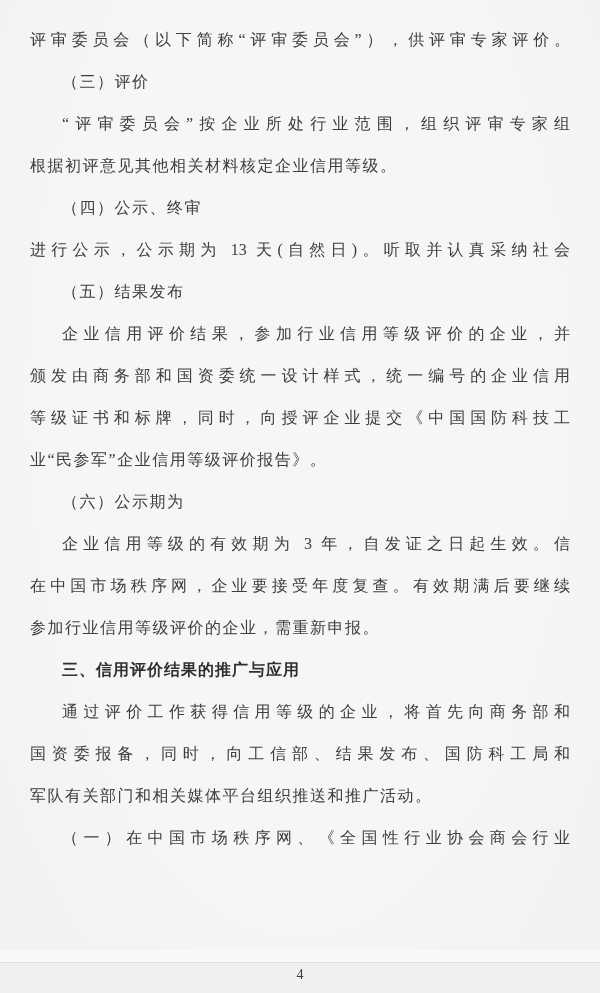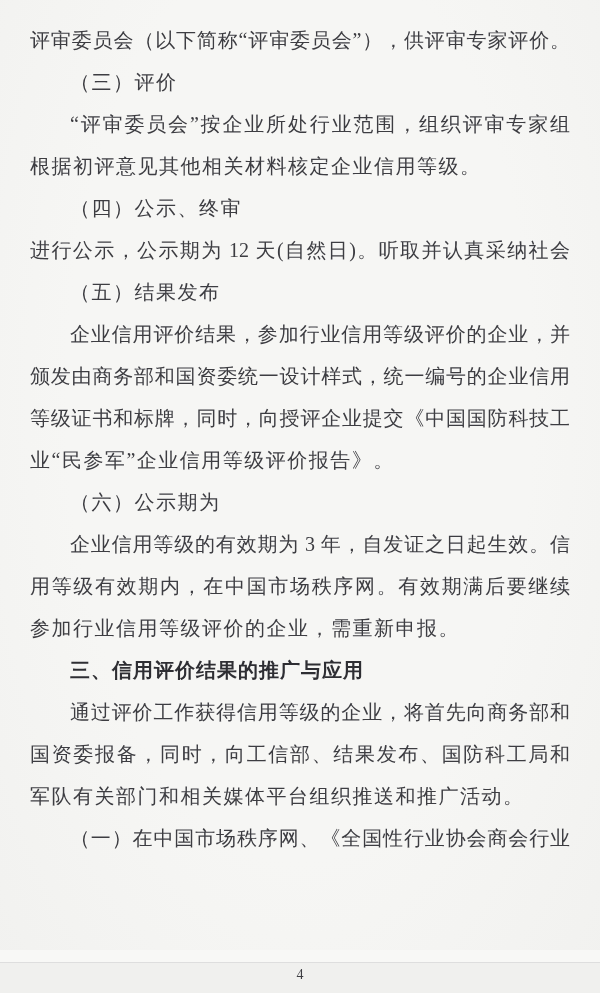--- a/index.html
+++ b/index.html
@@ -12,21 +12,21 @@
     color: #3d3d42;
     overflow: hidden;
   }
   .content {
     position: absolute;
     top: 19px;
     left: 30px;
     right: 30px;
   }
   .line {
-    font-size: 20px;
+    font-size: 16px;
     line-height: 42px;
     height: 42px;
     text-align: left;
     letter-spacing: 1.5px;
     white-space: nowrap;
   }
   .line.justify {
     letter-spacing: 0;
     white-space: normal;
     text-align: justify;
@@ -67,29 +67,29 @@
 </head>
 <body>
 
 <div class="page">
   <div class="content">
     <div class="line justify">评审委员会（以下简称“评审委员会”），供评审专家评价。</div>
     <div class="line indent">（三）评价</div>
     <div class="line indent justify">“评审委员会”按企业所处行业范围，组织评审专家组</div>
     <div class="line">根据初评意见其他相关材料核定企业信用等级。</div>
     <div class="line indent">（四）公示、终审</div>
-    <div class="line justify">进行公示，公示期为 12 天(自然日)。听取并认真采纳社会</div>
+    <div class="line justify">进行公示，公示期为 13 天(自然日)。听取并认真采纳社会</div>
     <div class="line indent">（五）结果发布</div>
     <div class="line indent justify">企业信用评价结果，参加行业信用等级评价的企业，并</div>
     <div class="line justify">颁发由商务部和国资委统一设计样式，统一编号的企业信用</div>
     <div class="line justify">等级证书和标牌，同时，向授评企业提交《中国国防科技工</div>
     <div class="line">业“民参军”企业信用等级评价报告》。</div>
     <div class="line indent">（六）公示期为</div>
     <div class="line indent justify">企业信用等级的有效期为 3 年，自发证之日起生效。信</div>
-    <div class="line justify">用等级有效期内，在中国市场秩序网。有效期满后要继续</div>
+    <div class="line justify">在中国市场秩序网，企业要接受年度复查。有效期满后要继续</div>
     <div class="line">参加行业信用等级评价的企业，需重新申报。</div>
     <div class="line indent heading">三、信用评价结果的推广与应用</div>
     <div class="line indent justify">通过评价工作获得信用等级的企业，将首先向商务部和</div>
     <div class="line justify">国资委报备，同时，向工信部、结果发布、国防科工局和</div>
     <div class="line">军队有关部门和相关媒体平台组织推送和推广活动。</div>
     <div class="line indent justify">（一）在中国市场秩序网、《全国性行业协会商会行业</div>
   </div>
 
   <div class="light-band"></div>
   <div class="scan-edge"></div>

